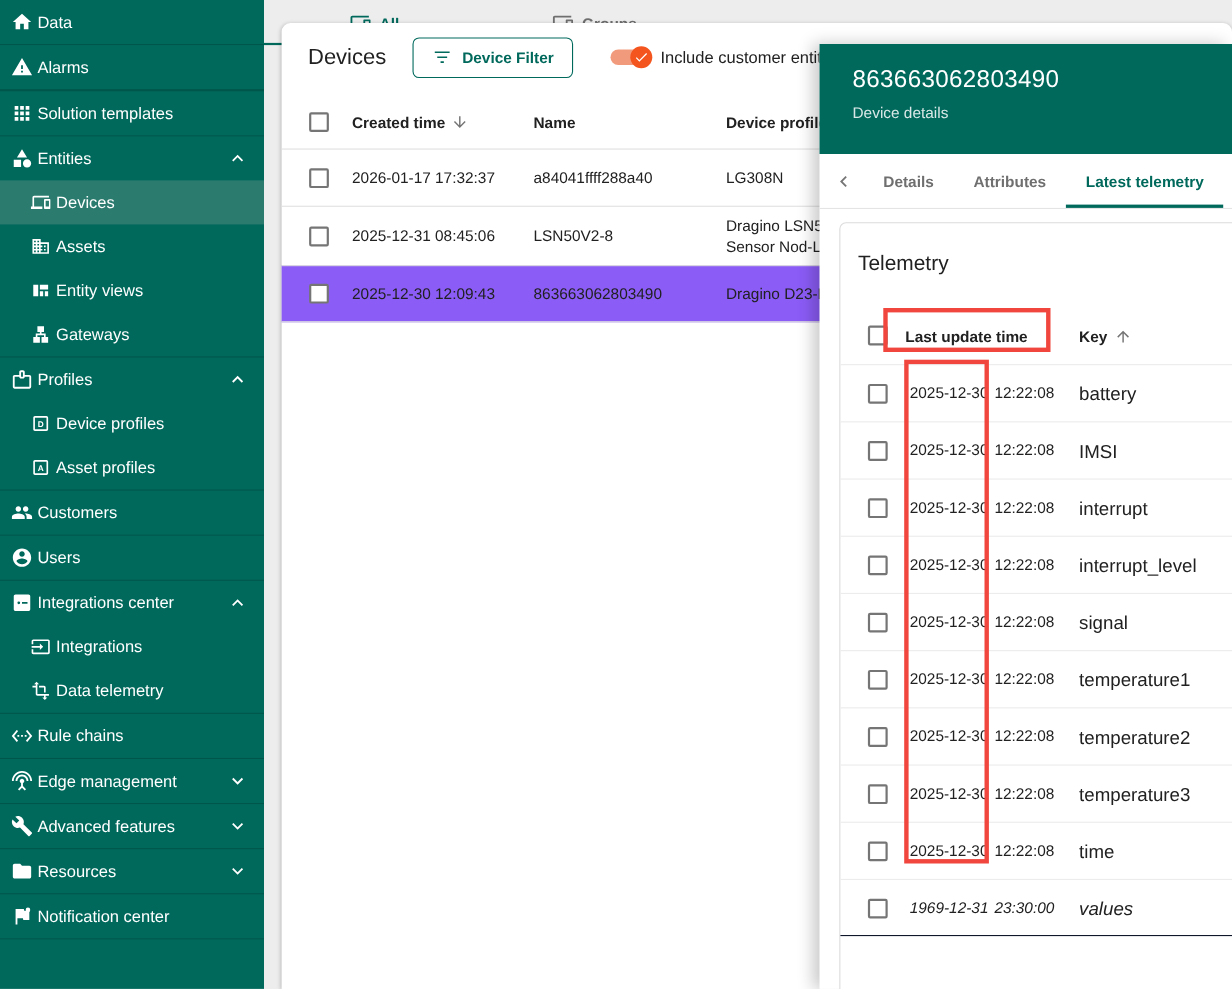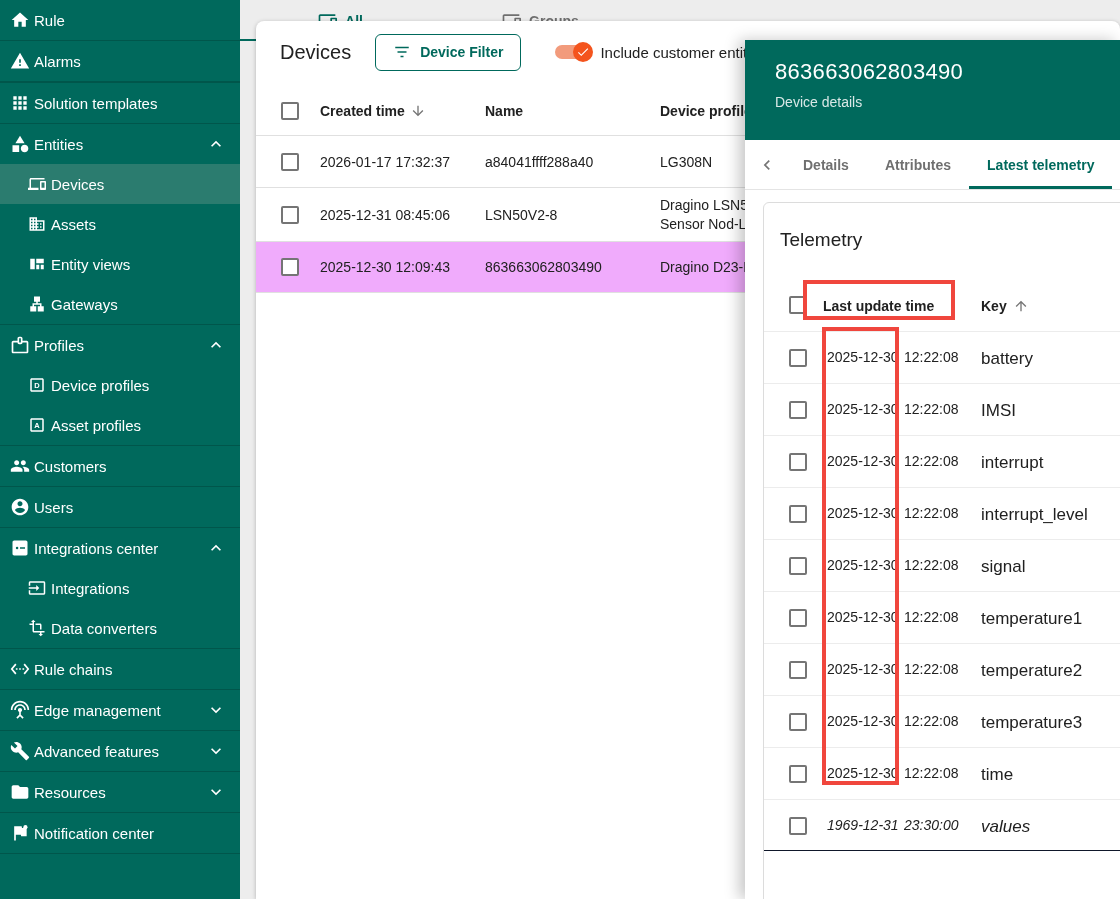--- a/index.html
+++ b/index.html
@@ -44,21 +44,21 @@
 
   .cb { width:18px; height:18px; border:2px solid #757575; border-radius:2px; background:#fff; display:inline-block; cursor:pointer; }
 
   .dev-head { position:absolute; left:0; right:0; top:68px; height:46px; font-weight:700; font-size:14px; }
   .dev-head .cb { position:absolute; left:25px; top:13px; }
   .dh { position:absolute; top:14px; cursor:pointer; white-space:nowrap; display:flex; align-items:center; gap:5px; }
   .dh .ic { width:16px; height:16px; color:#757575; }
   .dev-rows { position:absolute; left:0; right:0; top:114px; }
   .dev-row { position:relative; border-top:1px solid #e0e0e0; cursor:pointer; }
   .dev-row:last-child { border-bottom:1px solid #e0e0e0; }
-  .dev-row.selected { background:#f0abfc; }
+  .dev-row.selected { background:#8b5cf6; }
   .dev-row .cb { position:absolute; left:25px; top:50%; margin-top:-9px; }
   .dc { position:absolute; top:50%; transform:translateY(-50%); font-size:14px; white-space:pre-line; line-height:19px; }
   .col-created { left:64px; } .col-name { left:229px; } .col-profile { left:404px; }
 
   
   .panel { position:absolute; left:745px; top:40px; right:0; bottom:0; background:#fff;
            box-shadow:-6px 0 14px rgba(0,0,0,0.22); z-index:10; }
   .panel-head { height:100px; background:#00695c; color:#fff; padding:19px 0 0 30px; }
   .panel-title { font-size:22px; font-weight:500; letter-spacing:.3px; }
   .panel-sub { margin-top:9px; font-size:14px; color:rgba(255,255,255,0.85); }
@@ -93,21 +93,21 @@
 </head>
 <body>
 
 <nav class="sidebar" id="sidebar-list">
     <div class="sb-item">
       <span class="ic">
         <svg width="20" height="20" viewBox="0 0 24 24" fill="currentColor">
           <path d="M10 20v-6h4v6h5v-8h3L12 3 2 12h3v8z"></path>
         </svg>
       </span>
-      <span class="lbl">Rule</span>
+      <span class="lbl">Data</span>
     </div>
     <div class="sb-div"></div>
     <div class="sb-item">
       <span class="ic">
         <svg width="20" height="20" viewBox="0 0 24 24" fill="currentColor">
           <path d="M1 21h22L12 2 1 21zm12-3h-2v-2h2v2zm0-4h-2v-4h2v4z"></path>
         </svg>
       </span>
       <span class="lbl">Alarms</span>
     </div>
@@ -238,21 +238,21 @@
         </svg>
       </span>
       <span class="lbl">Integrations</span>
     </div>
     <div class="sb-item lvl1">
       <span class="ic">
         <svg width="18" height="18" viewBox="0 0 24 24" fill="currentColor">
           <path d="M22 18v-2H8V4h2L7 1 4 4h2v2H2v2h4v8c0 1.1.9 2 2 2h8v2h-2l3 3 3-3h-2v-2h4zM10 8h6v6h2V8c0-1.1-.9-2-2-2h-6v2z"></path>
         </svg>
       </span>
-      <span class="lbl">Data converters</span>
+      <span class="lbl">Data telemetry</span>
     </div>
     <div class="sb-div"></div>
     <div class="sb-item">
       <span class="ic">
         <svg width="20" height="20" viewBox="0 0 24 24" fill="currentColor">
           <path d="M7.77 6.76 6.23 5.48.82 12l5.41 6.52 1.54-1.28L3.42 12l4.35-5.24zM7 13h2v-2H7v2zm10-2h-2v2h2v-2zm-6 2h2v-2h-2v2zm6.77-7.52-1.54 1.28L20.58 12l-4.35 5.24 1.54 1.28L23.18 12l-5.41-6.52z"></path>
         </svg>
       </span>
       <span class="lbl">Rule chains</span>
     </div>

